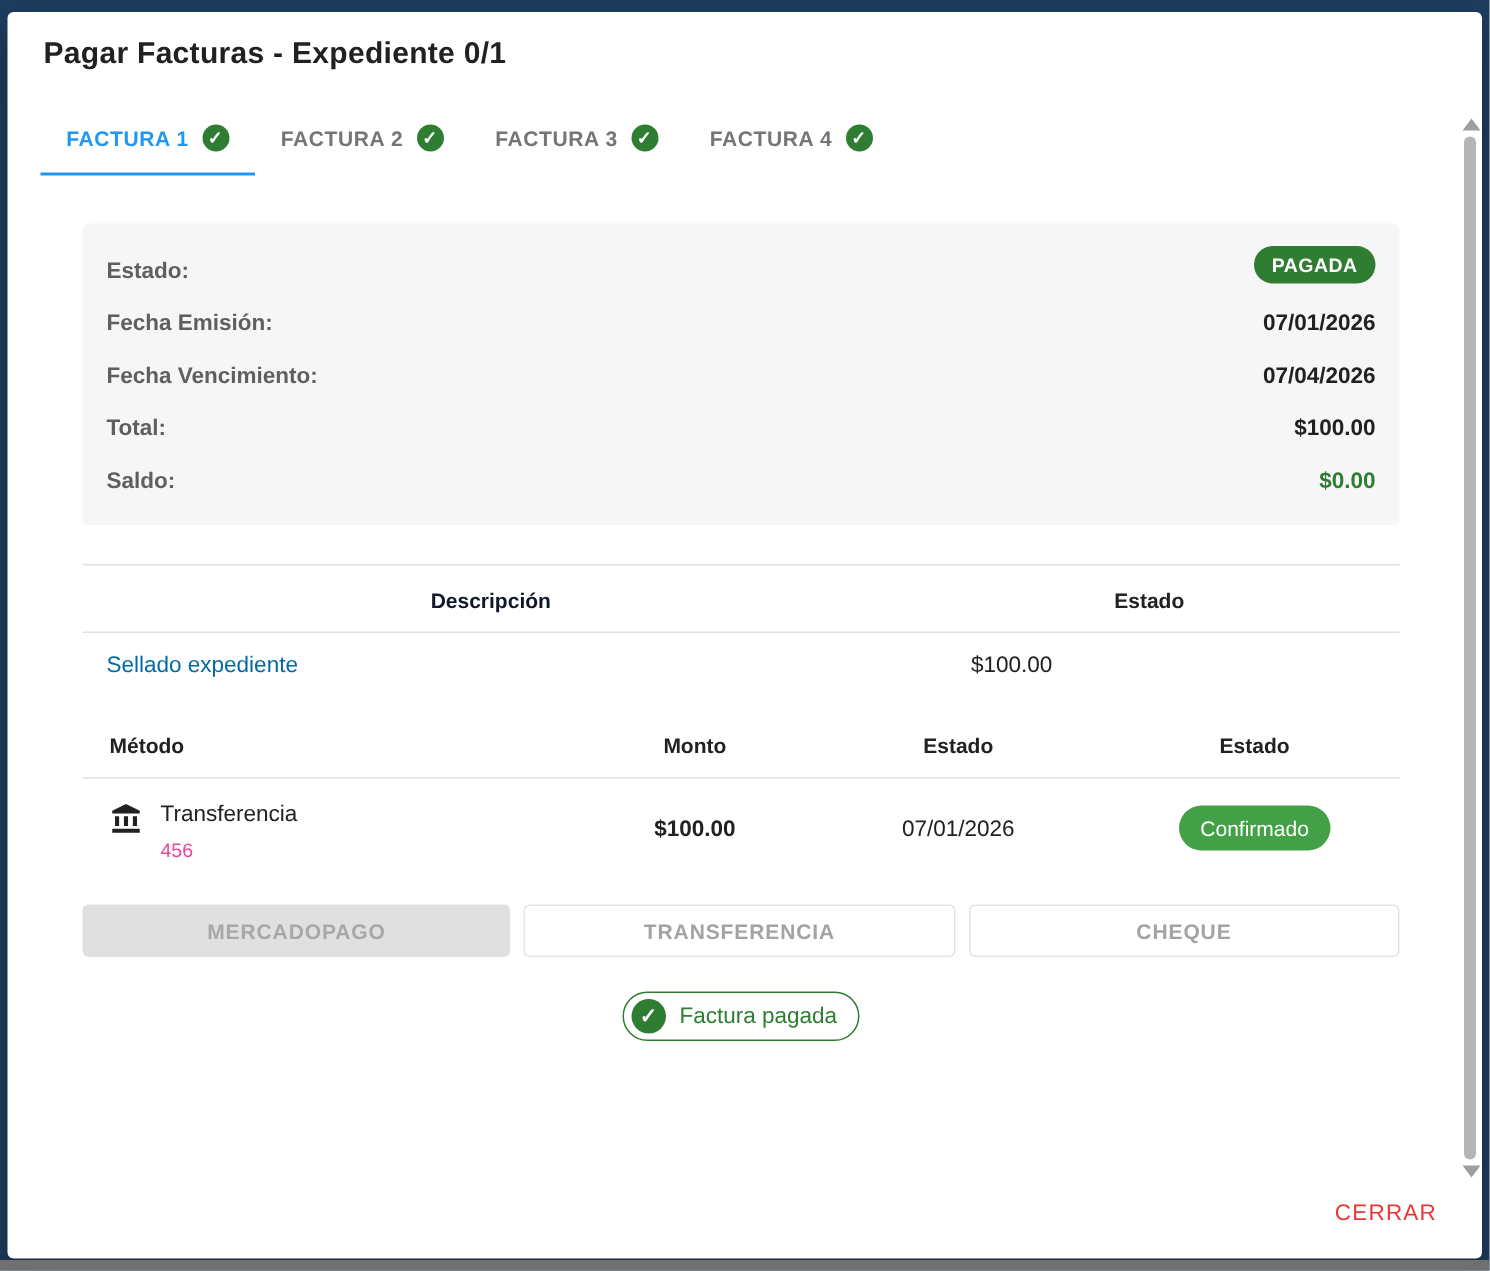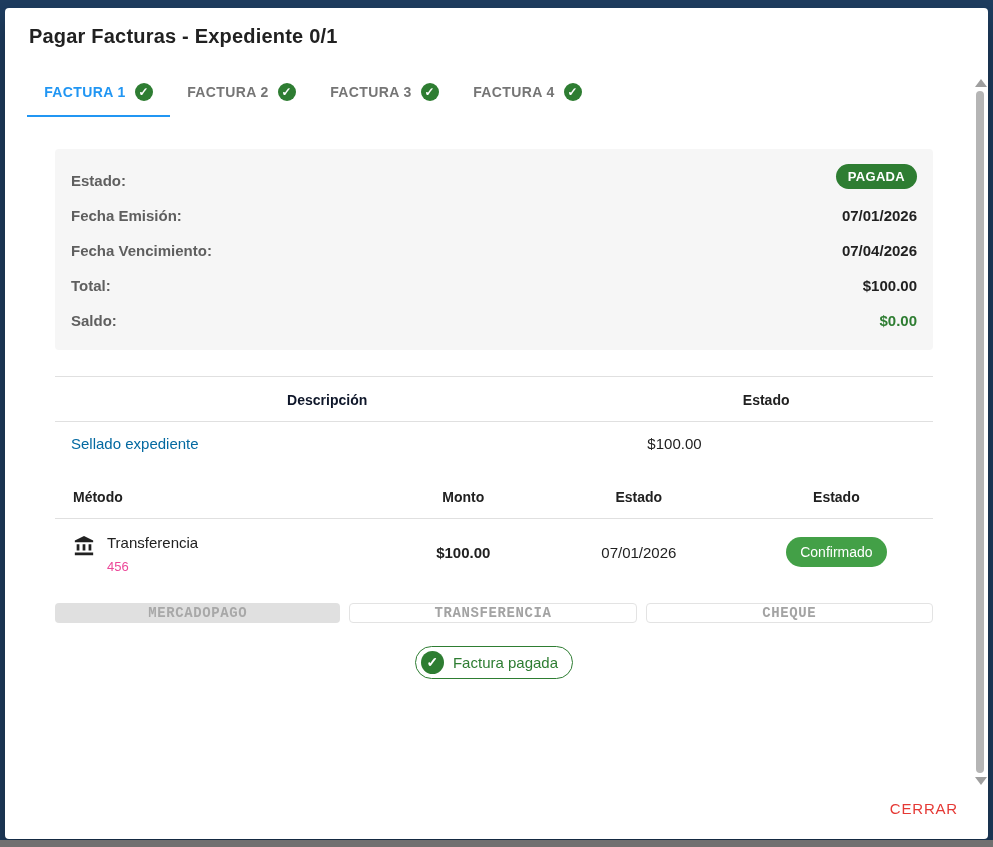--- a/index.html
+++ b/index.html
@@ -80,22 +80,22 @@
   .date-cell { font-size:15px; color:#212121; text-align:center; }
   .status-cell { text-align:center; }
   .pill {
     display:inline-block; background:#43a047; color:#fff; font-size:14px;
     padding:7px 14px; border-radius:16px;
   }
 
   
   .btn-row { display:flex; gap:9px; margin-top:18px; }
   .pay-btn {
-    flex:1; height:20px; border-radius:4px; font-size:14px; font-weight:700;
-    letter-spacing:.6px; text-transform:uppercase; font-family:Liberation Mono, monospace;
+    flex:1; height:35px; border-radius:4px; font-size:14px; font-weight:700;
+    letter-spacing:.6px; text-transform:uppercase; font-family:Liberation Sans, sans-serif;
     display:flex; align-items:center; justify-content:center; cursor:default;text-align:center;
   }
   .pay-btn.contained { background:#e0e0e0; border:none; color:#a8a8a8; }
   .pay-btn.outlined { background:#fff; border:1px solid #e3e3e3; color:#a3a3a3; }
 
   
   .chip-wrap { display:flex; justify-content:center; margin-top:23px; }
   .chip {
     display:flex; align-items:center; gap:9px; border:1px solid #2e7d32; border-radius:17px;
     padding:4px 14px 4px 5px; height:33px; color:#2e7d32; font-size:15px;

